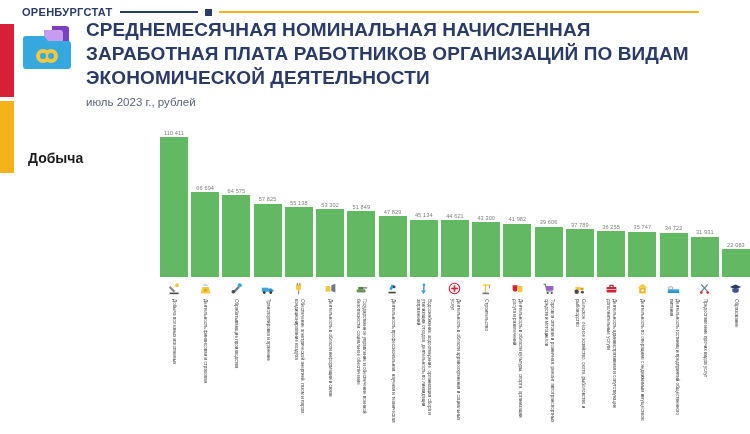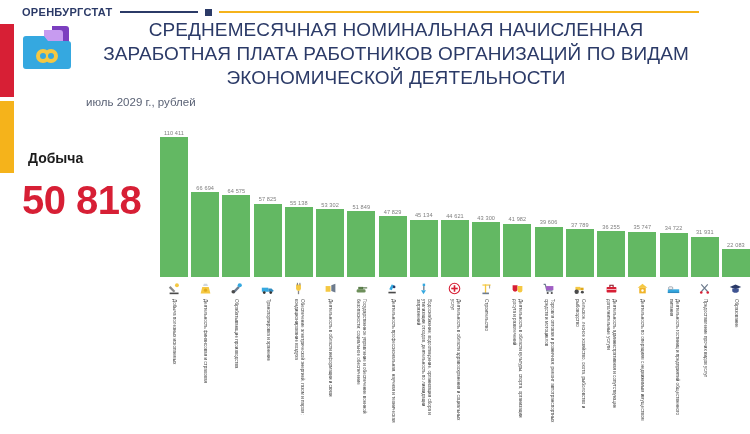--- a/index.html
+++ b/index.html
@@ -24,22 +24,22 @@
   .brandline{width:78px;height:2px;background:#2b3a67;}
   .brandsq{width:7px;height:7px;background:#2b3a67;}
   .brandline2{flex:0 0 auto;width:480px;height:2px;background:#f5b31b;}
 
   
   .folder{position:absolute;left:22px;top:22px;width:56px;height:52px;}
 
   
   .title{
     position:absolute;left:86px;top:18px;width:620px;
-    font-size:19px;font-weight:normal;line-height:1.27;
-    color:#2b3a67;letter-spacing:.1px;text-align:center;
+    font-size:19px;font-weight:bold;line-height:1.27;
+    color:#2b3a67;letter-spacing:.1px;
   }
   .subtitle{
     position:absolute;left:86px;top:96px;
     font-size:11.5px;color:#5a6275;
   }
 
   
   .tot-label{
     position:absolute;left:28px;top:150px;
     font-size:14px;font-weight:bold;color:#1b1b1b;
@@ -108,24 +108,23 @@
       <path d="M22 8h16a3 3 0 0 1 3 3v28H22z" fill="#c79bf0"></path>
       <path d="M4 14h18l4 5h20a3 3 0 0 1 3 3v22a3 3 0 0 1-3 3H4a3 3 0 0 1-3-3V17a3 3 0 0 1 3-3z" fill="#35a8e0"></path>
       <circle cx="21" cy="34" r="7" fill="#f5c842"></circle>
       <circle cx="29" cy="34" r="7" fill="#f5c842"></circle>
       <circle cx="21" cy="34" r="3" fill="#35a8e0"></circle>
       <circle cx="29" cy="34" r="3" fill="#35a8e0"></circle>
     </svg>
   </div>
 
   <div class="title">СРЕДНЕМЕСЯЧНАЯ НОМИНАЛЬНАЯ НАЧИСЛЕННАЯ ЗАРАБОТНАЯ ПЛАТА РАБОТНИКОВ ОРГАНИЗАЦИЙ ПО ВИДАМ ЭКОНОМИЧЕСКОЙ ДЕЯТЕЛЬНОСТИ</div>
-  <div class="subtitle">июль 2029 г., рублей</div>
+  <div class="subtitle">июль 2023 г., рублей</div>
 
   <div class="tot-label">Добыча</div>
-  <div class="tot-value">50 818</div>
 
   <div id="chart">
       <div class="bar-slot" style="left: 0px; width: 28.0211px;">
         <div class="bar-wrap">
           <div class="bar-val">110 411</div>
           <div class="bar" style="height: 140px; background: rgb(99, 184, 99);"></div>
         </div>
         <div class="bar-icon">
           <svg viewBox="0 0 16 16" width="13" height="13">
             <path d="M2 13h11v2H2z" fill="#4a4a4a"></path>

